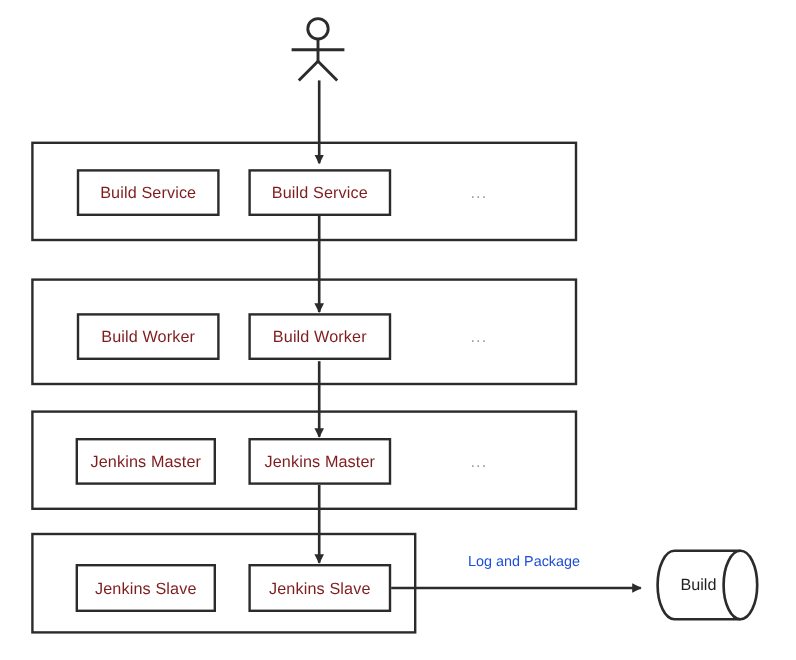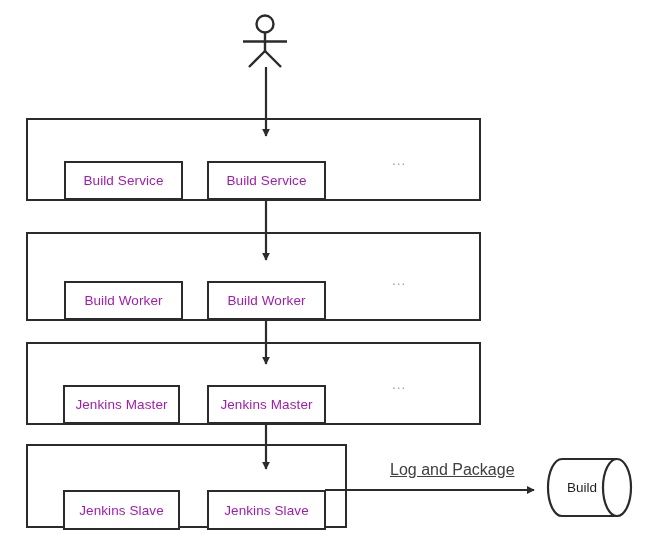--- a/index.html
+++ b/index.html
@@ -29,39 +29,37 @@
   }
   .node-box {
     position: absolute;
     border: 2px solid #2b2b2b;
     background: #ffffff;
     box-sizing: border-box;
     display: flex;
     align-items: center;
     justify-content: center;
     font-size: 13.5px;
-    color: #a21caf;
+    color: #7f1d1d;
     letter-spacing: 0.1px;
     white-space: nowrap;
-    margin-top: 20px;
   }
   .ellipsis {
     position: absolute;
     font-size: 13.5px;
     color: #9a9a9a;
     letter-spacing: 1px;
     white-space: nowrap;
     user-select: none;
   }
   .edge-label {
     position: absolute;
-    font-size: 16px;
-    color: #404040;
+    font-size: 12px;
+    color: #1d4ed8;
     white-space: nowrap;
-    text-decoration: underline;
   }
   .db-label {
     position: absolute;
     font-size: 13.5px;
     color: #1f1f1f;
     white-space: nowrap;
     text-align: center;
   }
   svg { display: block; }
 </style>

